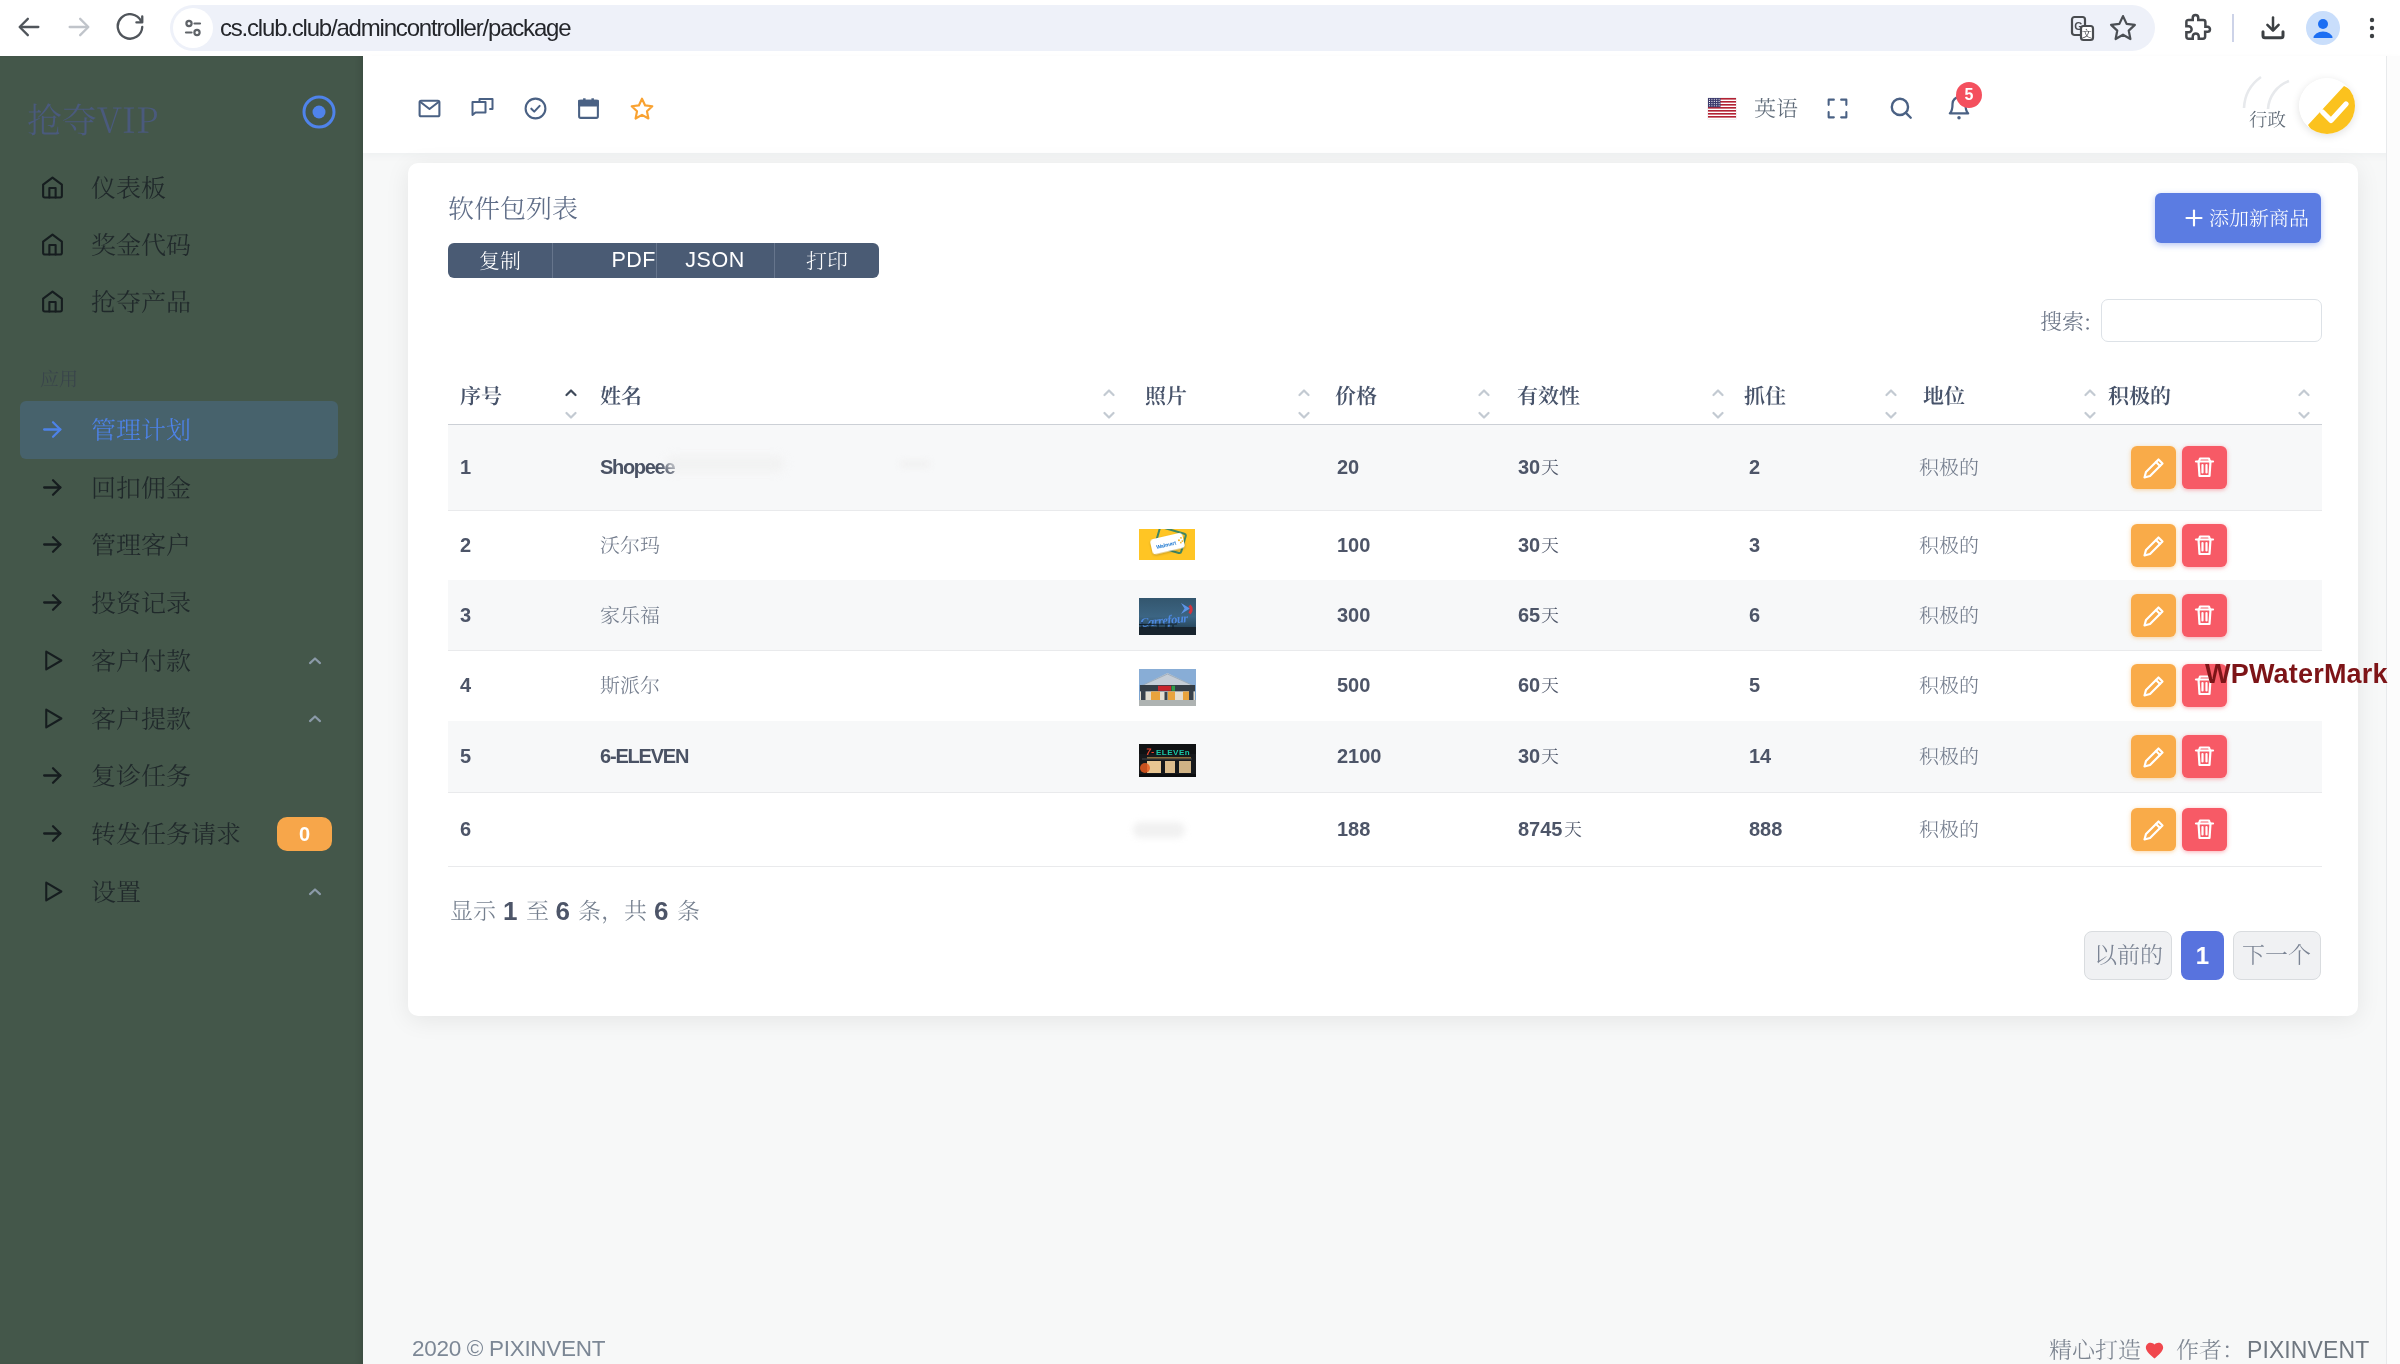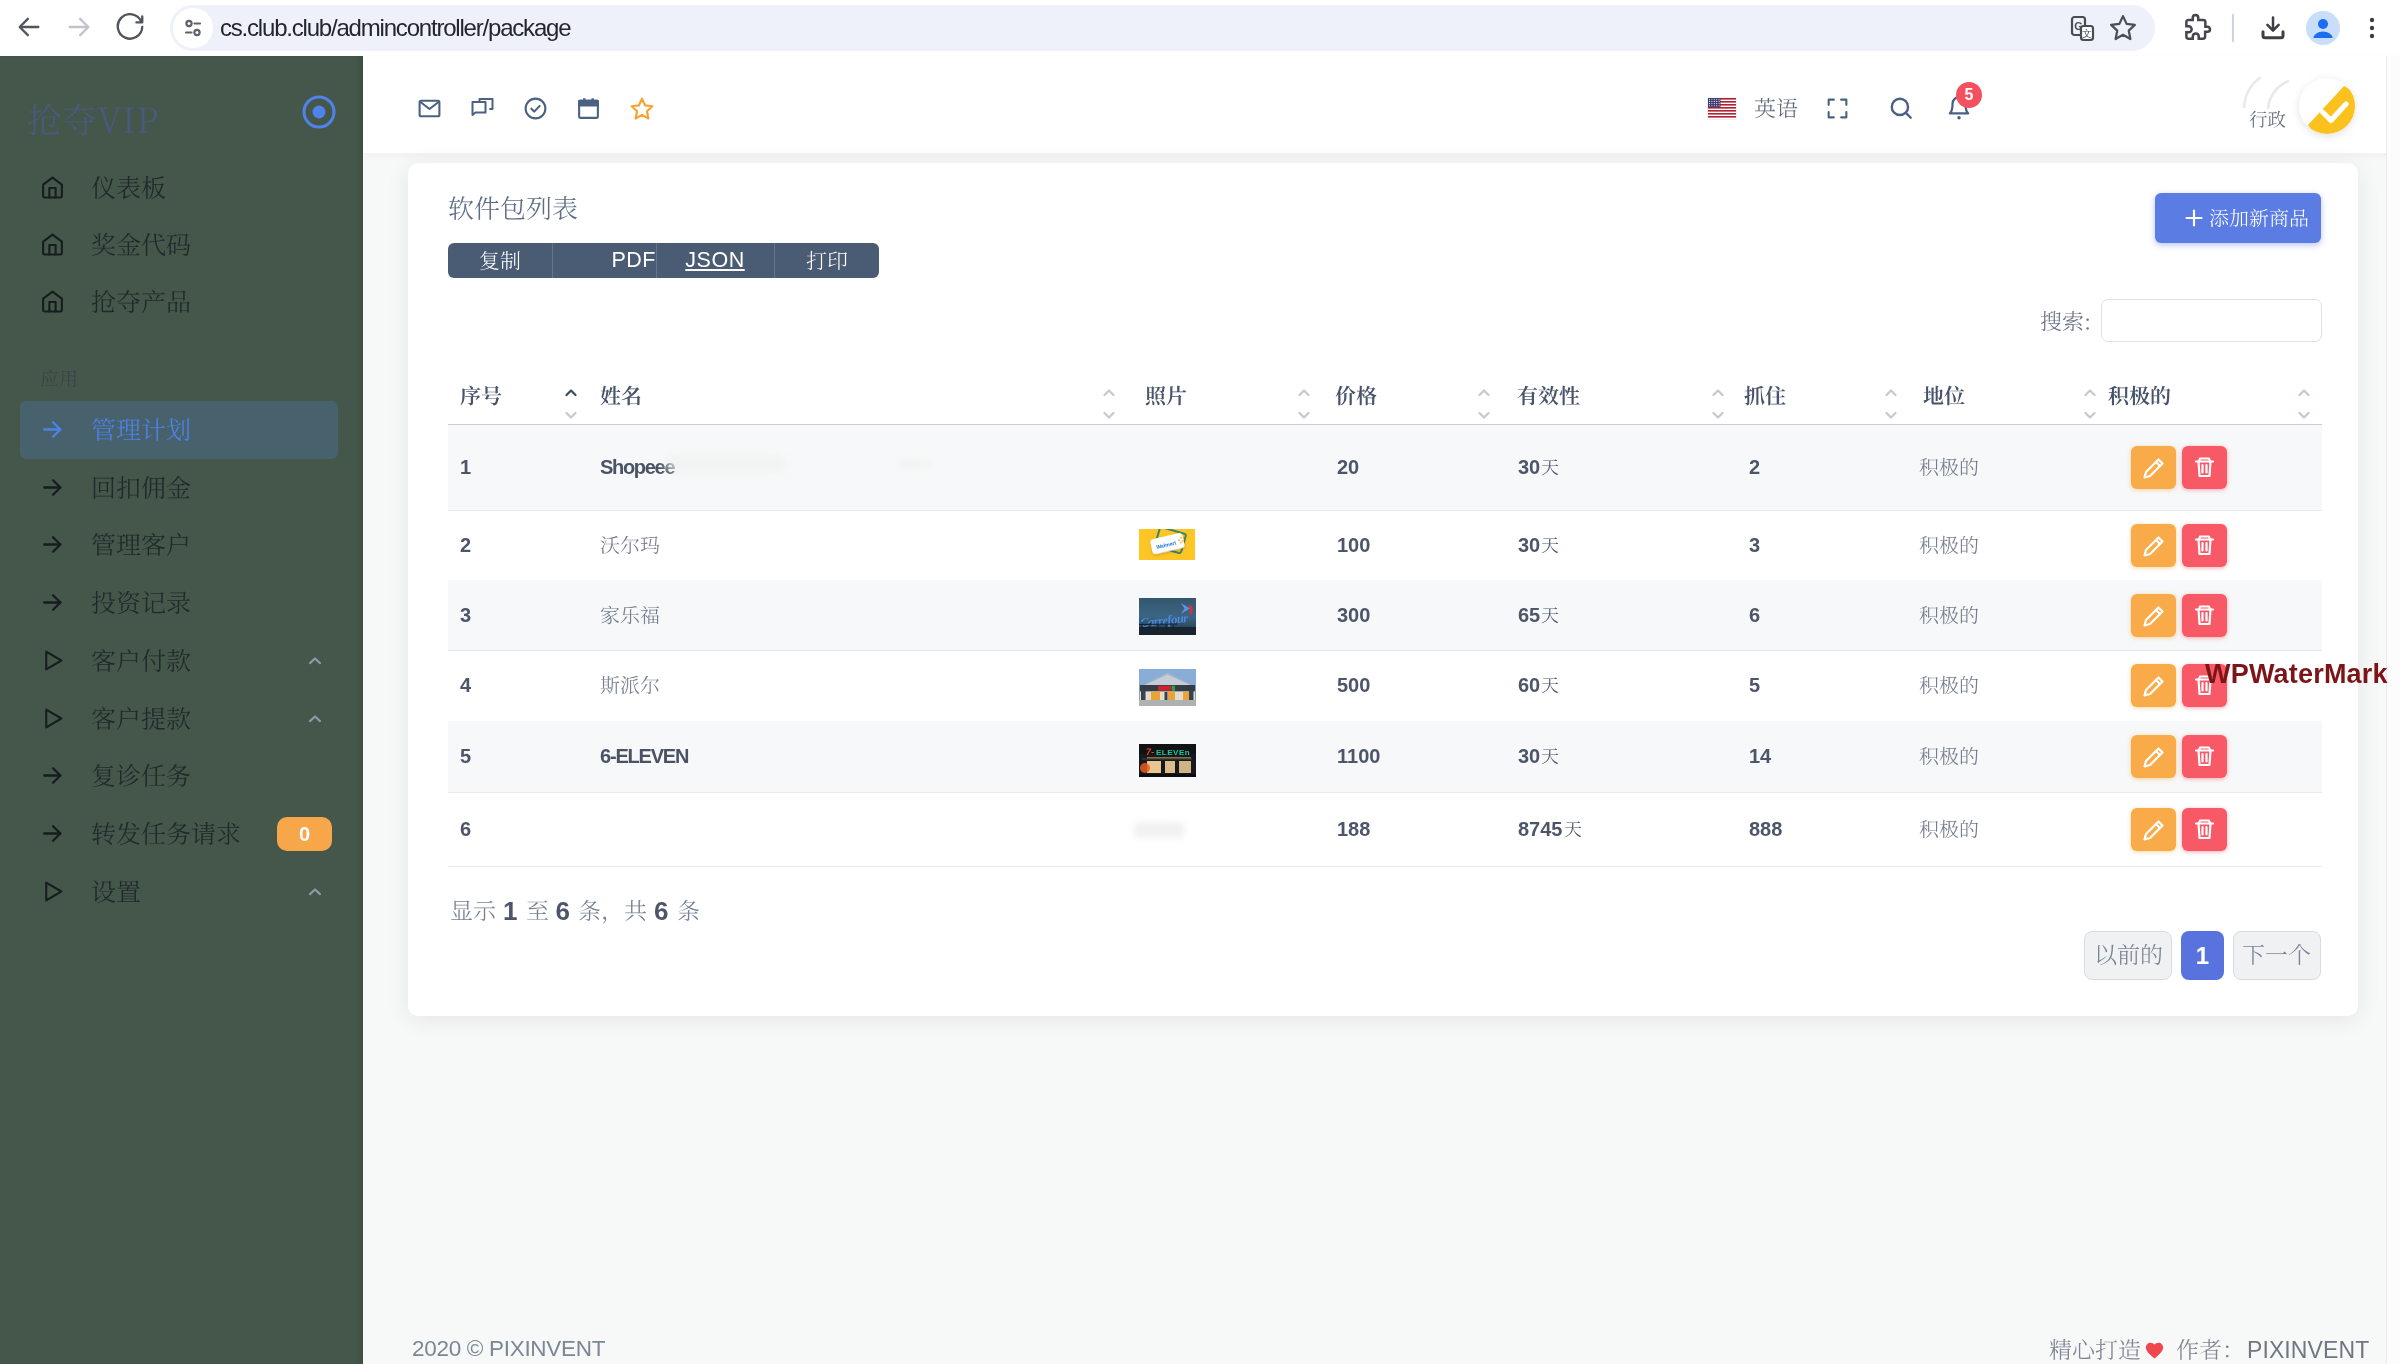--- a/index.html
+++ b/index.html
@@ -536,21 +536,21 @@
 <div style="position:absolute;left:552px;top:243px;width:1px;height:35px;background:#66758c;"></div>
 <div style="position:absolute;left:656px;top:243px;width:1px;height:35px;background:#66758c;"></div>
 <div style="position:absolute;left:774px;top:243px;width:1px;height:35px;background:#66758c;"></div>
 <div style="position:absolute;left:479px;top:250px;width:42px;height:26px;">
     <svg width="42" height="26" viewBox="0 0 42 26" fill="#fff" style="display:block;overflow:visible">
       <use href="#g32" transform="translate(0.0,18.5) scale(0.02100,-0.02100)"></use>
       <use href="#g54" transform="translate(21.0,18.5) scale(0.02100,-0.02100)"></use>
     </svg>
   </div>
 <div style="position:absolute;left:553px;top:243px;width:103px;height:35px;font:400 21.5px/35px 'Liberation Sans';color:#fff;text-align:right;letter-spacing:.5px;">PDF</div>
-<div style="position:absolute;left:656px;top:243px;width:118px;height:35px;font:400 21.5px/35px 'Liberation Sans';color:#fff;text-align:center;letter-spacing:.5px;text-decoration:underline;">JSON</div>
+<div style="position:absolute;left:656px;top:243px;width:118px;height:35px;font:400 21.5px/35px 'Liberation Sans';color:#fff;text-align:center;letter-spacing:.5px;">JSON</div>
 <div style="position:absolute;left:806px;top:250px;width:42px;height:26px;">
     <svg width="42" height="26" viewBox="0 0 42 26" fill="#fff" style="display:block;overflow:visible">
       <use href="#g55" transform="translate(0.0,18.5) scale(0.02100,-0.02100)"></use>
       <use href="#g56" transform="translate(21.0,18.5) scale(0.02100,-0.02100)"></use>
     </svg>
   </div>
 <div style="position:absolute;left:2040px;top:310px;width:51px;height:28px;">
     <svg width="51" height="28" viewBox="0 0 51 28" fill="#6a7486" style="display:block;overflow:visible">
       <use href="#g57" transform="translate(0.0,19.4) scale(0.02200,-0.02200)"></use>
       <use href="#g58" transform="translate(22.0,19.4) scale(0.02200,-0.02200)"></use>
@@ -809,21 +809,21 @@
       <circle cx="6" cy="24" r="5" fill="#e85c1e" opacity=".85"></circle>
       <rect x="8" y="13" width="44" height="1.5" fill="#8a6d3c"></rect>
       <rect y="30" width="57" height="3" fill="#0c0d0f"></rect>
     </svg>
   </div>
 <div style="position:absolute;left:1133px;top:822px;width:52px;height:16px;background:#f1f1f1;border-radius:8px;filter:blur(3px);"></div>
 <div style="position:absolute;left:1337px;top:457px;font:700 20px/20px 'Liberation Sans';color:#4d5568;white-space:nowrap;">20</div>
 <div style="position:absolute;left:1337px;top:535px;font:700 20px/20px 'Liberation Sans';color:#4d5568;white-space:nowrap;">100</div>
 <div style="position:absolute;left:1337px;top:605px;font:700 20px/20px 'Liberation Sans';color:#4d5568;white-space:nowrap;">300</div>
 <div style="position:absolute;left:1337px;top:675px;font:700 20px/20px 'Liberation Sans';color:#4d5568;white-space:nowrap;">500</div>
-<div style="position:absolute;left:1337px;top:746px;font:700 20px/20px 'Liberation Sans';color:#4d5568;white-space:nowrap;">1100</div>
+<div style="position:absolute;left:1337px;top:746px;font:700 20px/20px 'Liberation Sans';color:#4d5568;white-space:nowrap;">2100</div>
 <div style="position:absolute;left:1337px;top:819px;font:700 20px/20px 'Liberation Sans';color:#4d5568;white-space:nowrap;">188</div>
 <div style="position:absolute;left:1518px;top:457px;font:700 20px/20px 'Liberation Sans';color:#4d5568;white-space:nowrap;">30</div>
 <div style="position:absolute;left:1541px;top:458px;width:18px;height:22px;">
     <svg width="18" height="22" viewBox="0 0 18 22" fill="#4d5568" style="display:block;overflow:visible">
       <use href="#g86" transform="translate(0.0,15.8) scale(0.01800,-0.01800)"></use>
     </svg>
   </div>
 <div style="position:absolute;left:1518px;top:535px;font:700 20px/20px 'Liberation Sans';color:#4d5568;white-space:nowrap;">30</div>
 <div style="position:absolute;left:1541px;top:536px;width:18px;height:22px;">
     <svg width="18" height="22" viewBox="0 0 18 22" fill="#4d5568" style="display:block;overflow:visible">

